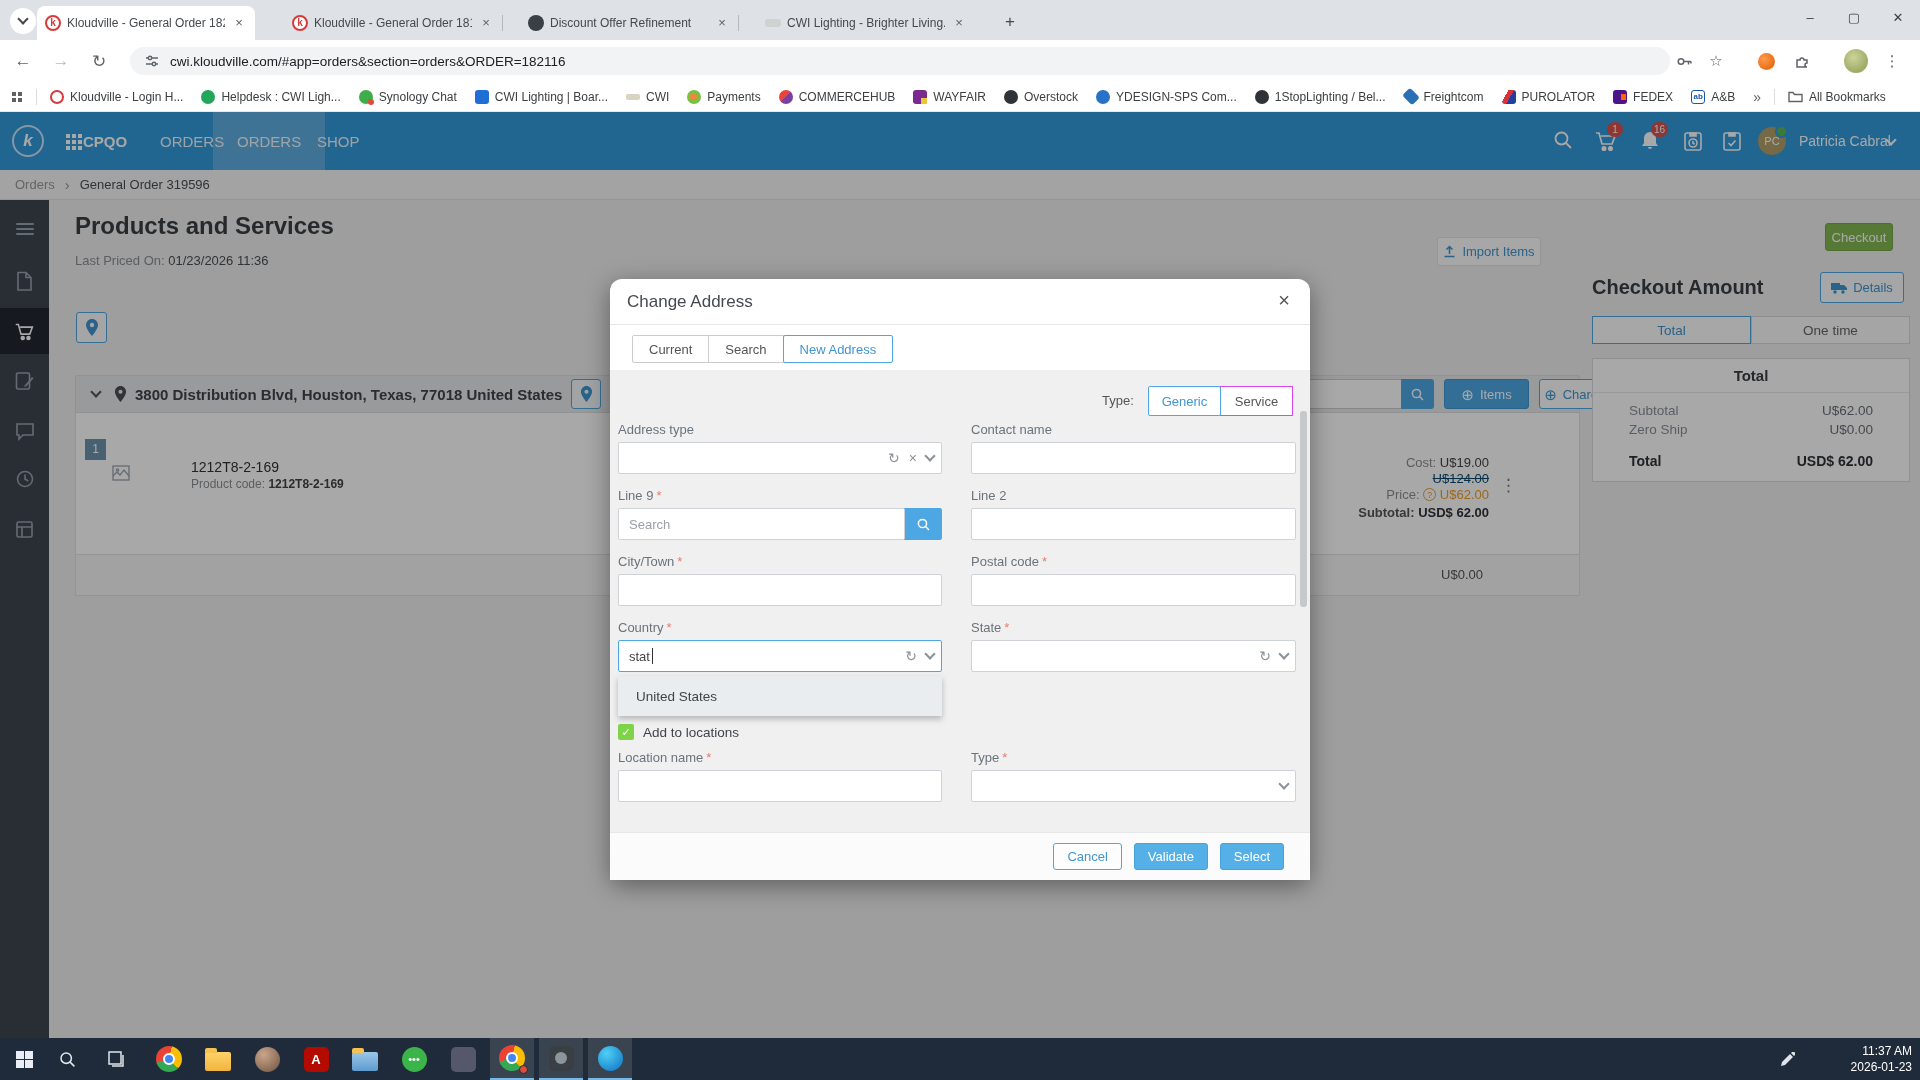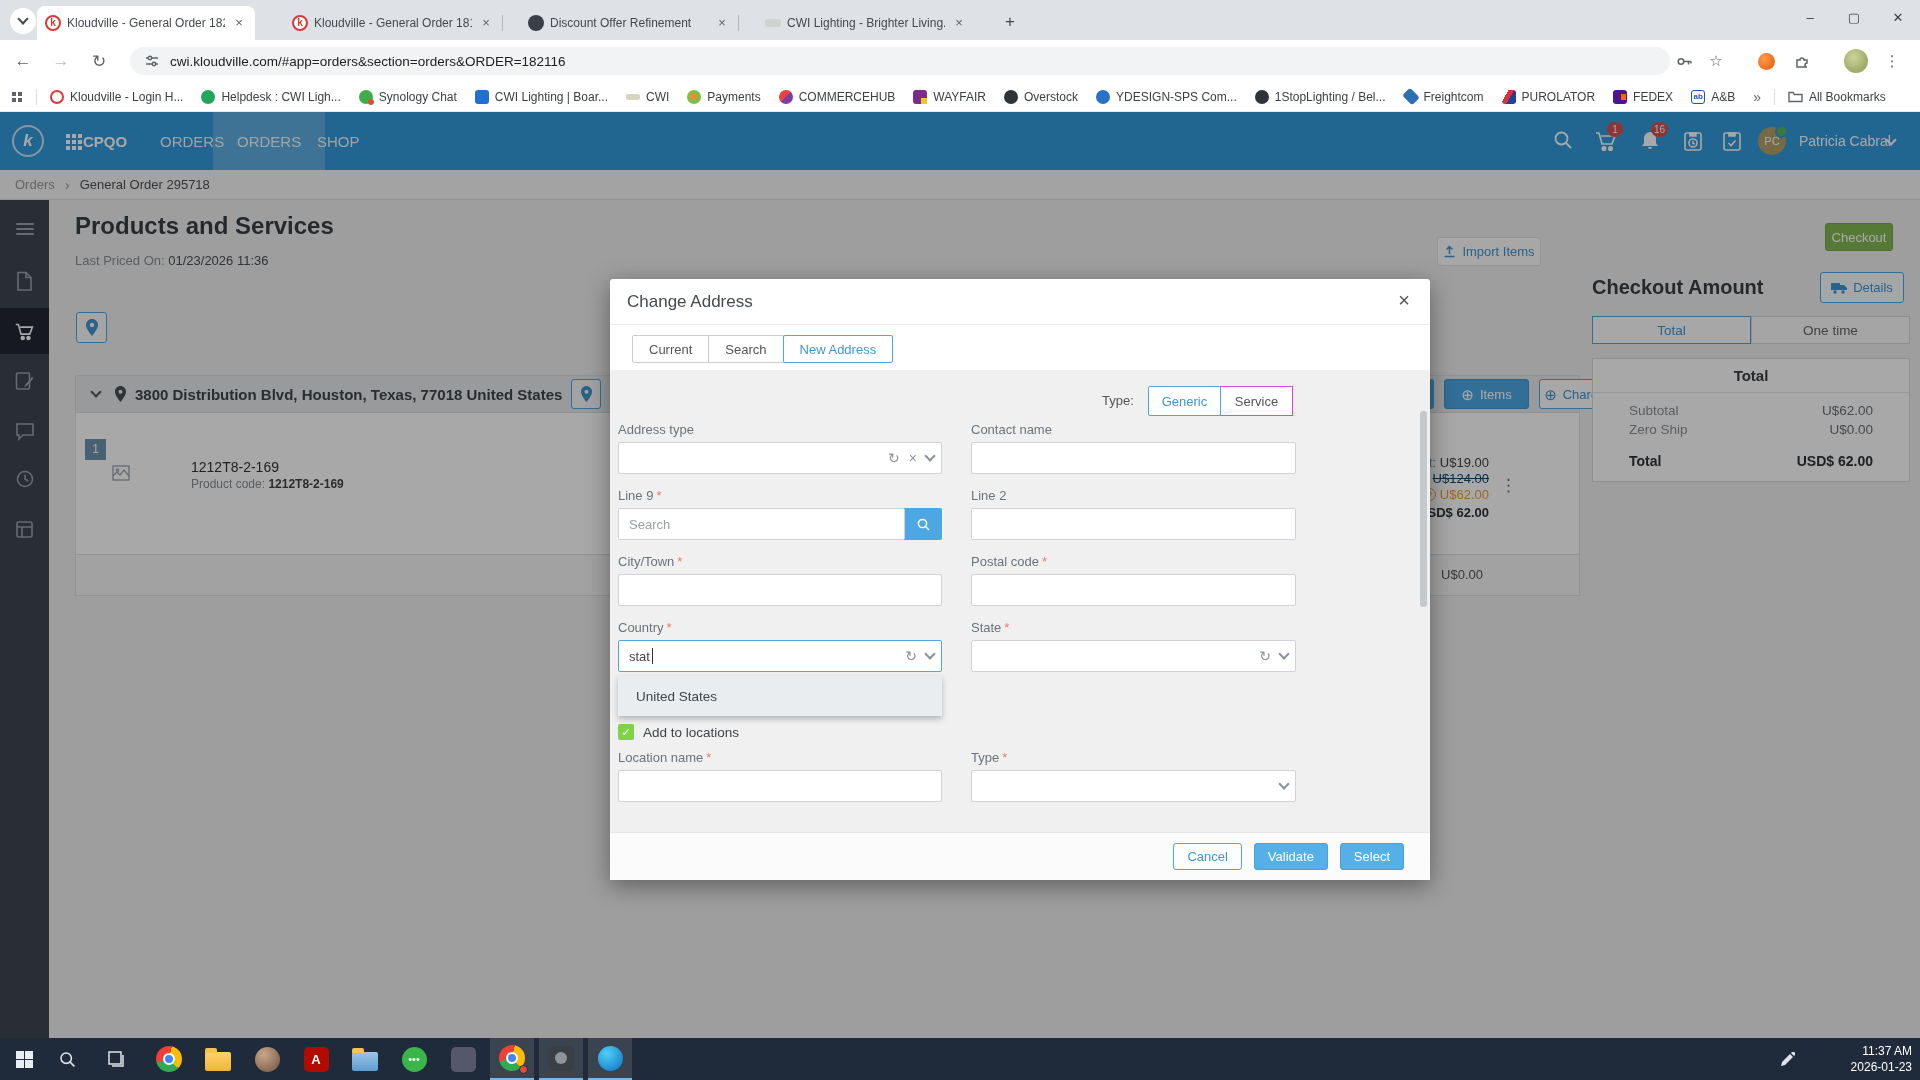--- a/index.html
+++ b/index.html
@@ -115,21 +115,21 @@
   .ptab { flex:1; display:flex; align-items:center; justify-content:center; font-size:13.5px; border:1px solid #d6d8da; background:#fafafa; color:#666; }
   .ptab.active { background:#fdfdfd; border:1px solid #4da7e3; color:#3f96d0; }
   .ptable { position:absolute; left:1592px; top:246px; width:318px; background:#fff; border:1px solid #d9dbdd; }
   .pthead { height:34px; border-bottom:1px solid #e6e8ea; display:flex; align-items:center; justify-content:center; font-weight:bold; font-size:15px; color:#3a3f44; }
   .ptrow { display:flex; justify-content:space-between; padding:2px 36px; font-size:13.5px; color:#8a9097; }
   .ptrow span:last-child { color:#6a7077; }
   .ptrows { padding-top:8px; }
   .pttotal { display:flex; justify-content:space-between; padding:8px 36px 12px; margin-top:6px; font-weight:bold; color:#2e3338; font-size:14px; }
 
   
-  .modal { position:absolute; left:610px; top:167px; width:820px; height:601px; background:#fff; border-radius:3px; box-shadow:0 6px 24px rgba(0,0,0,.4); z-index:60; }
+  .modal { position:absolute; left:610px; top:167px; width:700px; height:601px; background:#fff; border-radius:12px; box-shadow:0 6px 24px rgba(0,0,0,.4); z-index:60; }
   .mhead { position:absolute; left:0; top:0; width:100%; height:46px; border-bottom:1px solid #e7e7e7; }
   .mtitle { position:absolute; left:17px; top:13px; font-size:17px; color:#454a50; }
   .mclose { position:absolute; right:14px; top:10px; font-size:20px; color:#555; width:24px; text-align:center; }
   .mtabs { position:absolute; left:22px; top:56px; display:flex; }
   .mtab { height:28px; padding:0 16px; display:flex; align-items:center; background:#fff; border:1px solid #ccc; margin-left:-1px; font-size:13px; color:#555; }
   .mtab:first-child { margin-left:0; border-radius:2px 0 0 2px; }
   .mtab.active { border:1px solid #4da7e3; color:#3f96d0; z-index:2; border-radius:2px; }
   .mbody { position:absolute; left:0; top:91px; width:100%; height:462px; background:#f0f0f1; }
   .typelabel { position:absolute; left:492px; top:114px; font-size:13px; color:#555; }
   .seg { position:absolute; left:539px; top:107px; display:flex; }
@@ -393,21 +393,21 @@
           </svg>
       </div>
       <div class="avatar">PC</div>
       <div class="username">Patricia Cabral</div>
       <span class="cv" style="position:absolute;left:1887px;top:24px;border-color:#fff"></span>
     </div>
 
     <div class="breadcrumb">
       <span class="crumb-root">Orders</span>
       <span class="crumb-sep">›</span>
-      <span class="crumb-cur">General Order 295718</span>
+      <span class="crumb-cur">General Order 319596</span>
     </div>
 
     <div class="sidebar">
       <div class="sbi" style="top:6px">
           <span class="hamb">
             <i></i>
             <i></i>
             <i></i>
           </span>
         </div>

